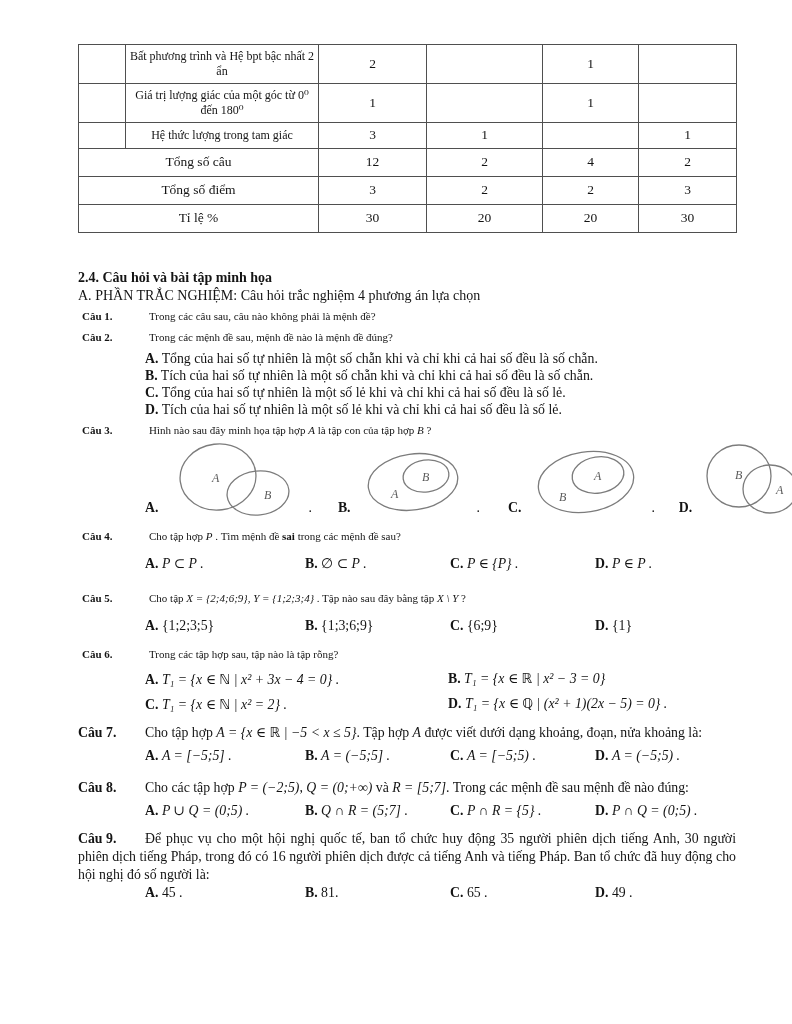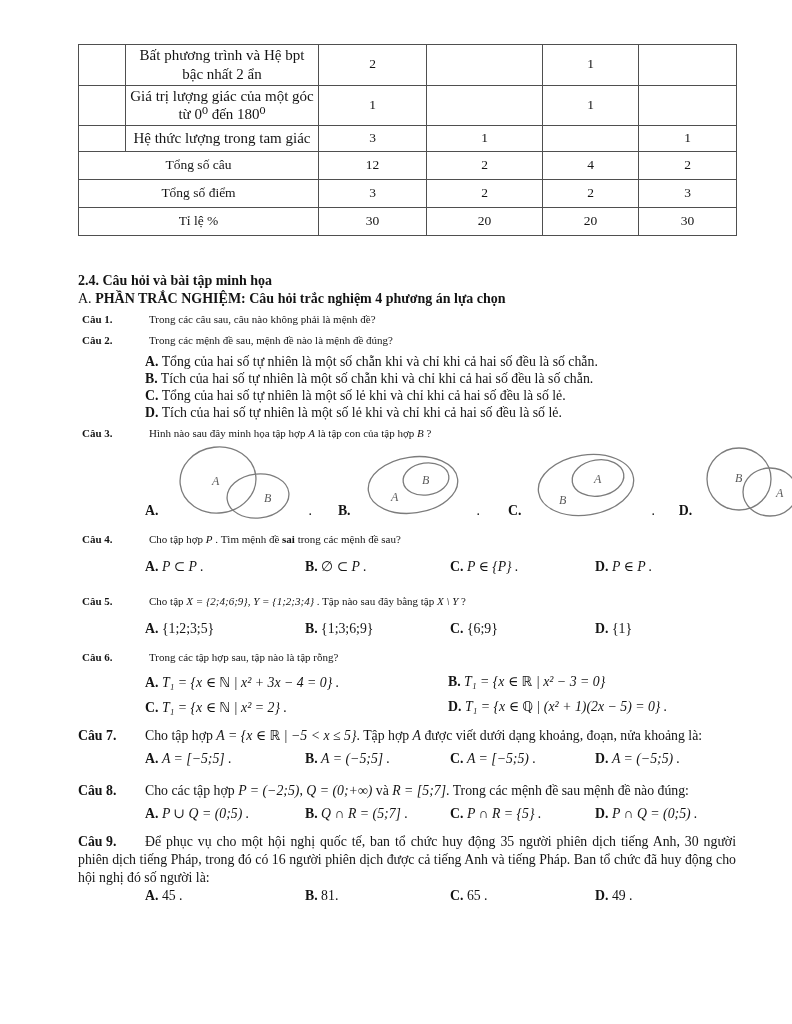--- a/index.html
+++ b/index.html
@@ -21,32 +21,32 @@
     table-layout:fixed;
     font-size:13px;
   }
   table.matrix td{
     border:1px solid #4f4f4f;
     text-align:center;
     vertical-align:middle;
     padding:1px 2px;
     line-height:1.25;
   }
-  td.topic{font-size:15px;}
+  td.topic{font-size:12px;}
   tr.r1{height:39px;} tr.r2{height:39px;} tr.r3{height:26px;}
   tr.sum{height:28px;}
   tr.sum td{font-weight:normal;font-size:13.5px;}
   td.vbot{vertical-align:bottom;padding-bottom:3px;}
   td.vtop{vertical-align:top;padding-top:1px;}
   td.num{font-size:13.5px;}
 
   
   .sec-title{margin:36px 0 0 0;font-size:14px;font-weight:bold;line-height:17px;}
   .part-line{margin:1px 0 0 0;font-size:14px;line-height:17px;}
-  .part-line b{font-weight:bold;text-align:right;}
+  .part-line b{font-weight:normal;text-align:right;}
 
   
   .q{margin-top:4px;}
   .qline{margin:4px;font-size:11px;line-height:17px;}
   .qnum{display:inline-block;width:67px;font-weight:bold;}
   .qpar{margin:0;font-size:13.8px;line-height:18px;text-align:justify;}
   .opts-stack{margin-left:67px;}
   .opts-stack p{margin:0;font-size:13.8px;line-height:17px;}
   .ok{font-weight:bold;}
   .m{font-style:italic;}

